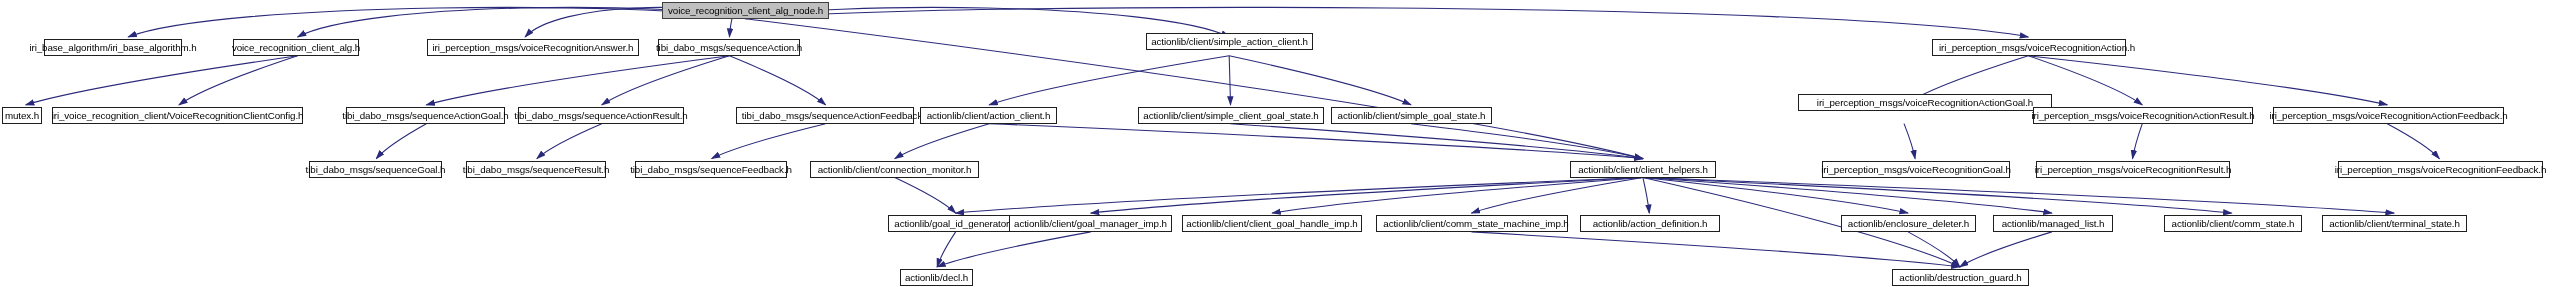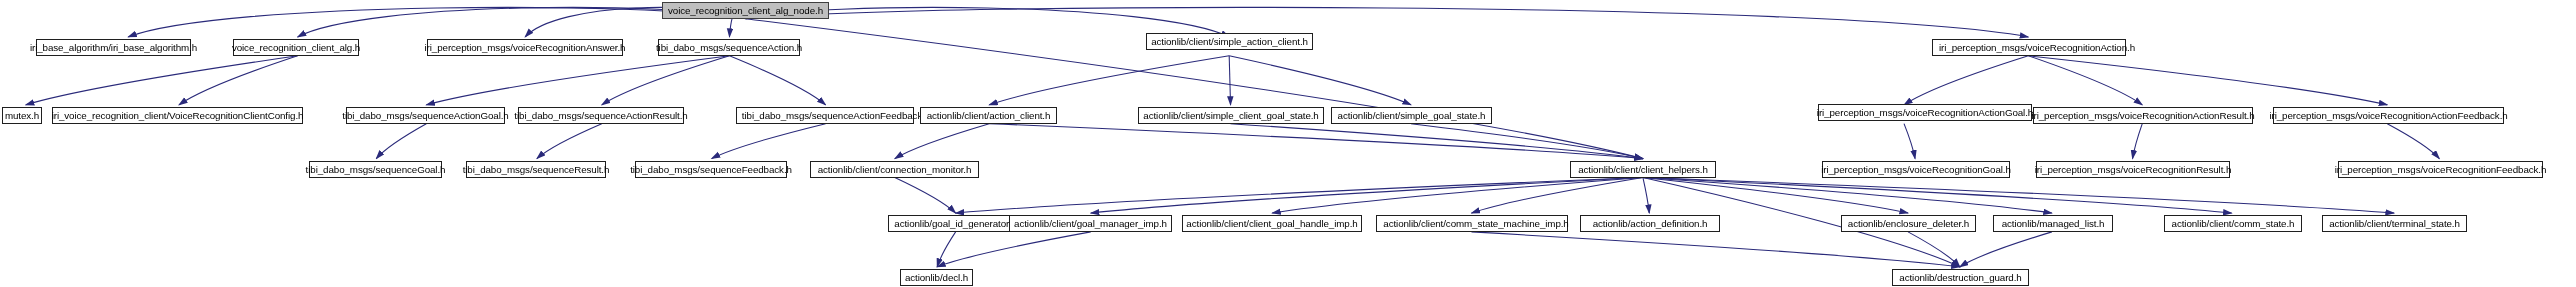--- a/index.html
+++ b/index.html
@@ -85,35 +85,35 @@
         <path d="M2187.5,345 C2441.775,359.56 2783.23,381.4 2914,397" marker-end="url(#arrow)"></path>
         <path d="M2837,345 C2863.95,359.56 2900.14,381.4 2914,397" marker-end="url(#arrow)"></path>
         <path d="M2442.5,264 C2607.525,301.24 2829.13,357.1 2914,397" marker-end="url(#arrow)"></path>
         <path d="M1829,184 C2043.725,198.56 2332.07,220.4 2442.5,236" marker-end="url(#arrow)"></path>
         <path d="M2097.5,184 C2218.25,198.56 2380.4,220.4 2442.5,236" marker-end="url(#arrow)"></path>
         <path d="M1108,28 C1575.075,86.24000000000001 2202.29,173.6 2442.5,236" marker-end="url(#arrow)"></path>
       </g>
   </svg>
   <div id="nodes">
       <div class="node root" style="left: 662px; top: 2px; width: 167px;">voice_recognition_client_alg_node.h</div>
-      <div class="node" style="left: 36px; top: 39px; width: 155px;">iri_base_algorithm/iri_base_algorithm.h</div>
+      <div class="node" style="left: 44px; top: 39px; width: 138px;">iri_base_algorithm/iri_base_algorithm.h</div>
       <div class="node" style="left: 233px; top: 39px; width: 126px;">voice_recognition_client_alg.h</div>
-      <div class="node" style="left: 427px; top: 39px; width: 196px;">iri_perception_msgs/voiceRecognitionAnswer.h</div>
+      <div class="node" style="left: 427px; top: 39px; width: 212px;">iri_perception_msgs/voiceRecognitionAnswer.h</div>
       <div class="node" style="left: 658px; top: 39px; width: 142px;">tibi_dabo_msgs/sequenceAction.h</div>
       <div class="node" style="left: 1146px; top: 33px; width: 167px;">actionlib/client/simple_action_client.h</div>
       <div class="node" style="left: 1932px; top: 39px; width: 194px; padding-left: 16px;">iri_perception_msgs/voiceRecognitionAction.h</div>
       <div class="node" style="left: 2px; top: 107px; width: 40px;">mutex.h</div>
       <div class="node" style="left: 52px; top: 107px; width: 251px;">iri_voice_recognition_client/VoiceRecognitionClientConfig.h</div>
       <div class="node" style="left: 346px; top: 107px; width: 159px;">tibi_dabo_msgs/sequenceActionGoal.h</div>
       <div class="node" style="left: 518px; top: 107px; width: 166px;">tibi_dabo_msgs/sequenceActionResult.h</div>
       <div class="node" style="left: 736px; top: 107px; width: 178px; padding-left: 22px;">tibi_dabo_msgs/sequenceActionFeedback.h</div>
       <div class="node" style="left: 920px; top: 107px; width: 137px;">actionlib/client/action_client.h</div>
       <div class="node" style="left: 1138px; top: 107px; width: 186px;">actionlib/client/simple_client_goal_state.h</div>
       <div class="node" style="left: 1331px; top: 107px; width: 161px;">actionlib/client/simple_goal_state.h</div>
-      <div class="node" style="left: 1798px; top: 104px; width: 214px; margin-left: 20px;">iri_perception_msgs/voiceRecognitionActionGoal.h</div>
+      <div class="node" style="left: 1798px; top: 94px; width: 254px;">iri_perception_msgs/voiceRecognitionActionGoal.h</div>
       <div class="node" style="left: 2033px; top: 107px; width: 220px;">iri_perception_msgs/voiceRecognitionActionResult.h</div>
       <div class="node" style="left: 2273px; top: 107px; width: 231px;">iri_perception_msgs/voiceRecognitionActionFeedback.h</div>
       <div class="node" style="left: 309px; top: 161px; width: 133px;">tibi_dabo_msgs/sequenceGoal.h</div>
       <div class="node" style="left: 466px; top: 161px; width: 140px;">tibi_dabo_msgs/sequenceResult.h</div>
       <div class="node" style="left: 635px; top: 161px; width: 152px;">tibi_dabo_msgs/sequenceFeedback.h</div>
       <div class="node" style="left: 810px; top: 161px; width: 169px;">actionlib/client/connection_monitor.h</div>
       <div class="node" style="left: 1570px; top: 161px; width: 146px;">actionlib/client/client_helpers.h</div>
       <div class="node" style="left: 1822px; top: 161px; width: 188px;">iri_perception_msgs/voiceRecognitionGoal.h</div>
       <div class="node" style="left: 2036px; top: 161px; width: 194px;">iri_perception_msgs/voiceRecognitionResult.h</div>
       <div class="node" style="left: 2338px; top: 161px; width: 205px;">iri_perception_msgs/voiceRecognitionFeedback.h</div>

